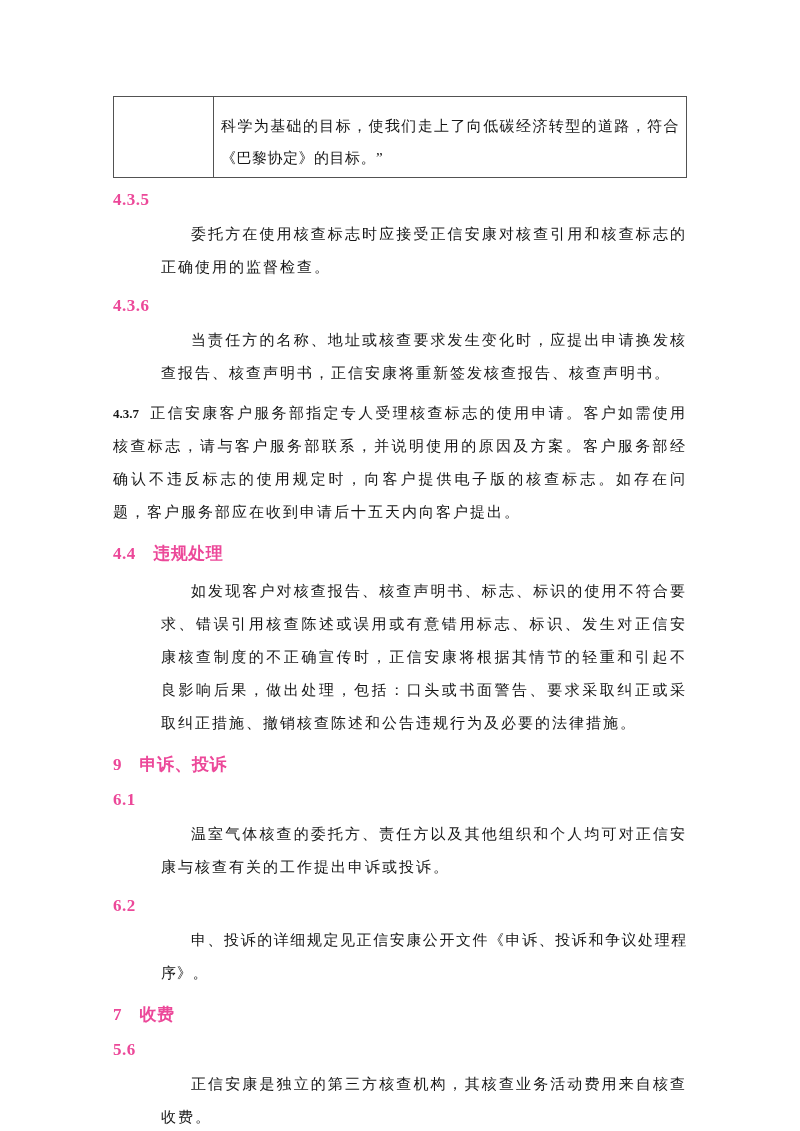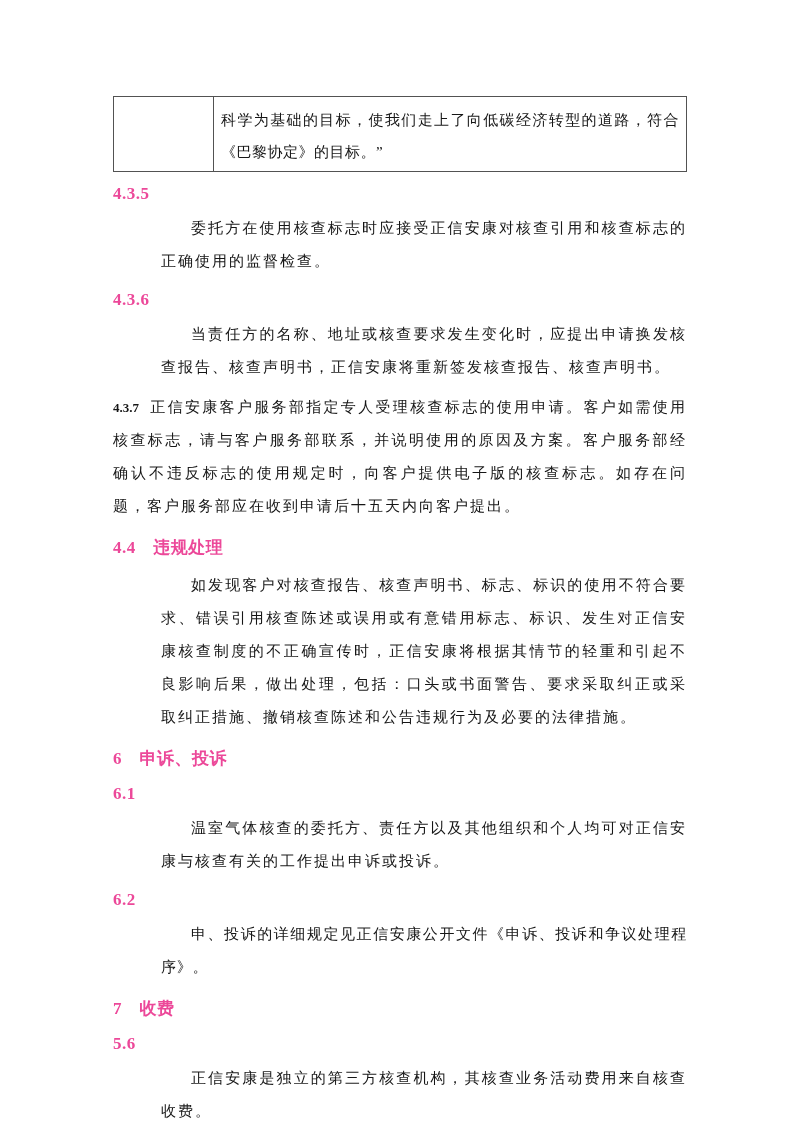--- a/index.html
+++ b/index.html
@@ -7,21 +7,21 @@
     width: 800px; height: 1131px; overflow: hidden;
     color: #161616;
     font-family: "Liberation Serif", "DejaVu Serif", serif;
   }
   .page { padding: 96px 113px 0 113px; }
 
   table.quote { border-collapse: collapse; width: 100%; table-layout: fixed; }
   table.quote td { border: 1px solid #525252; vertical-align: top; }
   td.cell-left  { width: 97px; }
   td.cell-right {
-    padding: 7px 7px 3px 7px;
+    padding: 13px 7px 3px 7px;
     font-size: 15px; line-height: 32px;
     text-align: justify; letter-spacing: 0.5px;
   }
 
   h2, h3 { margin: 0; font-weight: bold; color: #ec4899; }
   h2 { font-size: 17px; line-height: 26px; margin: 12px 0 8px 0; letter-spacing: 0.5px; }
   h3 { font-size: 17px; line-height: 24px; margin: 10px 0 6px 0; letter-spacing: 0.5px; }
 
   p {
     margin: 5px 0 0 0;
@@ -57,21 +57,21 @@
   <h3>4.3.6</h3>
   <p class="indent">当责任方的名称、地址或核查要求发生变化时，应提出申请换发核查报告、核查声明书，正信安康将重新签发核查报告、核查声明书。</p>
 
   <p class="runin">
     <span class="runin-num">4.3.7</span><span>正信安康客户服务部指定专人受理核查标志的使用申请。客户如需使用核查标志，请与客户服务部联系，并说明使用的原因及方案。客户服务部经确认不违反标志的使用规定时，向客户提供电子版的核查标志。如存在问题，客户服务部应在收到申请后十五天内向客户提出。</span>
   </p>
 
   <h2>4.4　违规处理</h2>
   <p class="indent">如发现客户对核查报告、核查声明书、标志、标识的使用不符合要求、错误引用核查陈述或误用或有意错用标志、标识、发生对正信安康核查制度的不正确宣传时，正信安康将根据其情节的轻重和引起不良影响后果，做出处理，包括：口头或书面警告、要求采取纠正或采取纠正措施、撤销核查陈述和公告违规行为及必要的法律措施。</p>
 
-  <h2>6　申诉、投诉</h2>
+  <h2>9　申诉、投诉</h2>
 
   <h3>6.1</h3>
   <p class="indent">温室气体核查的委托方、责任方以及其他组织和个人均可对正信安康与核查有关的工作提出申诉或投诉。</p>
 
   <h3>6.2</h3>
   <p class="indent tight">申、投诉的详细规定见正信安康公开文件《申诉、投诉和争议处理程序》。</p>
 
   <h2>7　收费</h2>
 
   <h3>5.6</h3>

